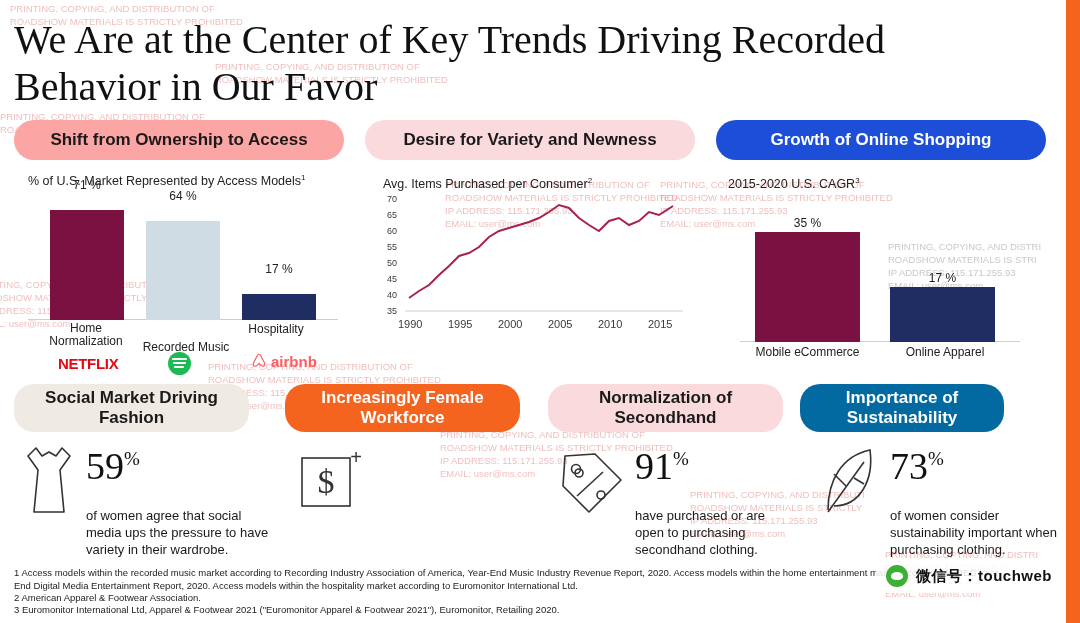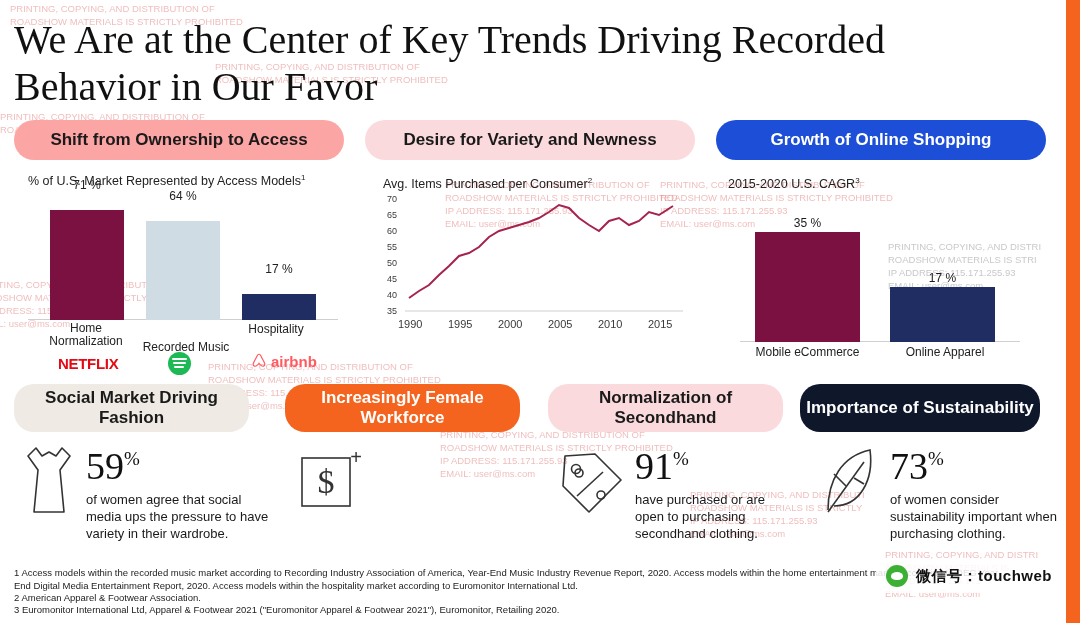--- a/index.html
+++ b/index.html
@@ -37,21 +37,21 @@
   .axisline{position:absolute;background:#cfcfcf;height:1px;}
   
   .linechart{position:absolute;}
   .tick{position:absolute;font-size:11px;color:#3a3a3a;}
   
   .statnum{
     font-family:"Liberation Serif", serif;
     font-size:38px;line-height:38px;color:#111;font-weight:400;
   }
   .statpct{font-size:19px;vertical-align:super;}
-  .stattext{font-size:13px;line-height:17px;color:#1a1a1a;margin-top:6px;}
+  .stattext{font-size:13px;line-height:17px;color:#1a1a1a;margin-top:22px;}
   
   .footnote{
     position:absolute;font-size:9.5px;line-height:13px;color:#222;
   }
   
   .wm{
     position:absolute;color:rgba(215,80,80,.38);font-size:9.5px;line-height:13px;
     pointer-events:none;white-space:pre;font-family:"Liberation Sans", sans-serif;
   }
   .wm2{color:rgba(190,190,190,.85);}
@@ -216,21 +216,21 @@
 
 <div class="pill two-line" style="left:14px;top:384px;width:235px;background:#efeae3;color:#1a1a1a;">
   <span>Social Market Driving Fashion</span>
 </div>
 <div class="pill two-line" style="left:285px;top:384px;width:235px;background:#f4641e;color:#ffffff;">
   <span>Increasingly Female Workforce</span>
 </div>
 <div class="pill two-line" style="left:548px;top:384px;width:235px;background:#fadadd;color:#1a1a1a;">
   <span>Normalization of Secondhand</span>
 </div>
-<div class="pill two-line" style="left:800px;top:384px;width:240px;background:#0f172a;color:#ffffff;">
+<div class="pill two-line" style="left:800px;top:384px;width:204px;background:#0369a1;color:#ffffff;">
   <span>Importance of Sustainability</span>
 </div>
 
 <div style="position:absolute;left:14px;top:440px;width:255px;display:flex;">
   <div style="width:72px;flex:none;">
     <svg width="70" height="85" viewBox="0 0 70 85">
       <path d="M22 8 L28 16 L35 12 L42 16 L48 8 L56 16 L46 30 L50 72 L20 72 L24 30 L14 16 Z" fill="none" stroke="#333" stroke-width="1.6" stroke-linejoin="round"></path>
     </svg>
   </div>
   <div style="flex:1;">

